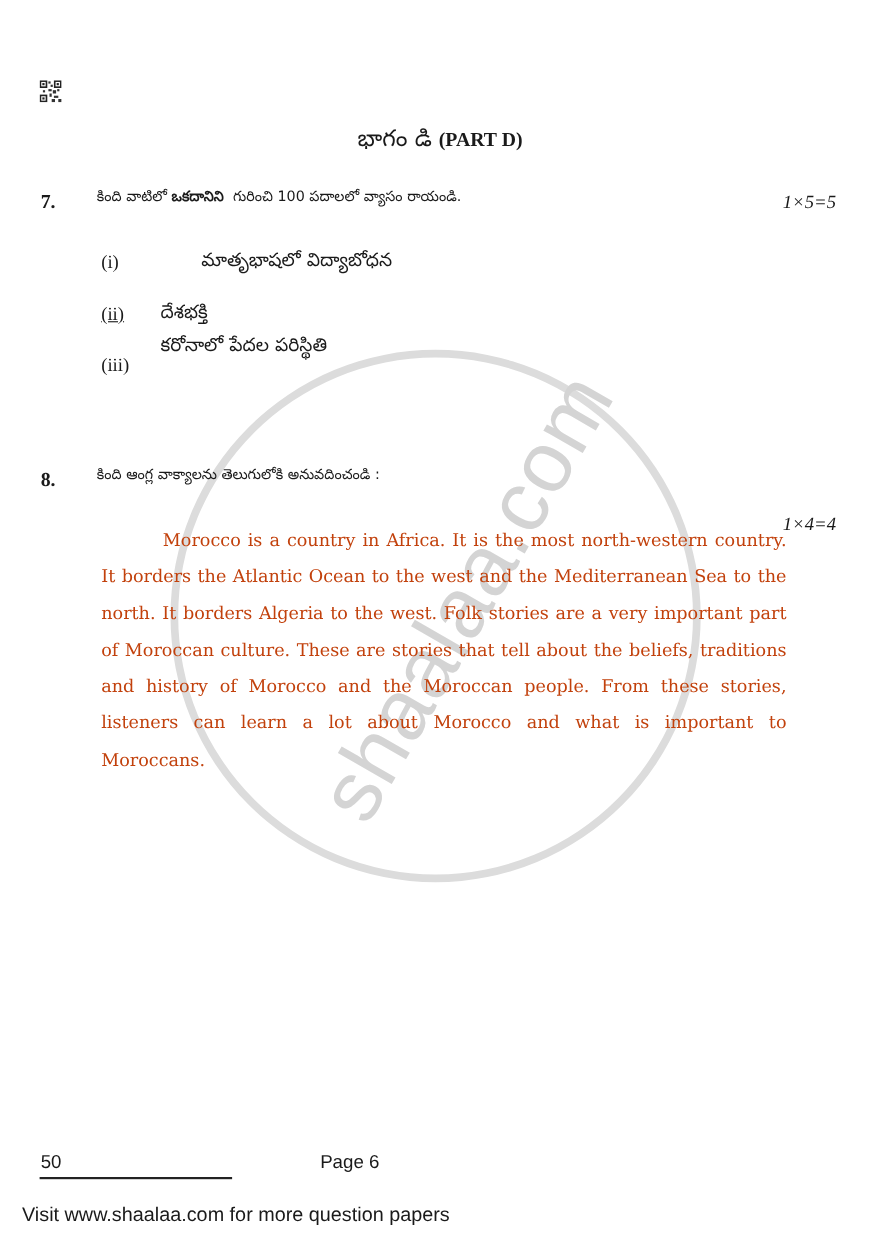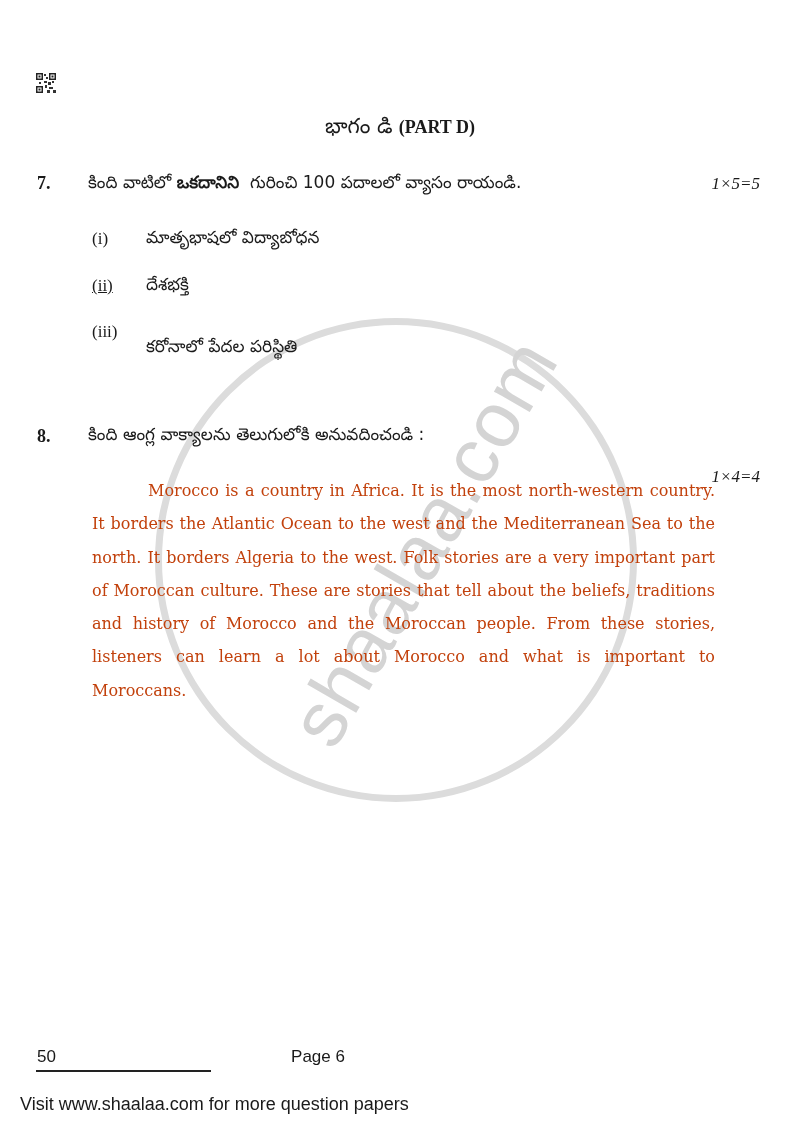--- a/index.html
+++ b/index.html
@@ -30,21 +30,21 @@
     font-size: 18px; font-weight: bold;
   }
   .part-title .te { font-family: "DejaVu Sans", sans-serif; font-weight: normal; font-size: 21px; }
   .part-title .en { font-family: "Liberation Serif", serif; font-weight: bold; font-size: 18px; }
   .q-num {
     position: absolute; left: 37px; font-family: "Liberation Serif", serif;
     font-weight: bold; font-size: 18px;
   }
   .q-text {
     position: absolute; left: 88px; font-family: "DejaVu Sans", sans-serif;
-    font-size: 17px; white-space: nowrap;
+    font-size: 13px; white-space: nowrap;
   }
   .q-text b { font-weight: bold; }
   .q-marks {
     position: absolute; right: 40px; font-family: "Liberation Serif", serif;
     font-style: italic; font-size: 17px;
   }
   .sub-label {
     position: absolute; left: 92px; font-family: "Liberation Serif", serif; font-size: 17px;
   }
   .sub-text {
@@ -104,27 +104,27 @@
   <div class="part-title">
     <span class="te">భాగం డి</span>
     <span class="en">(PART D)</span>
   </div>
 
   <div class="q-num" style="top:173px;">7.</div>
   <div class="q-text" style="top:172px;"><span>కింది వాటిలో </span><b>ఒకదానిని</b><span style="white-space:pre">  గురించి 100 పదాలలో వ్యాసం రాయండి.</span></div>
   <div class="q-marks" style="top:174px;">1×5=5</div>
 
   <div class="sub-label" style="top:229px;">(i)</div>
-  <div class="sub-text" style="top:227px;">మాతృభాషలో విద్యాబోధన</div>
+  <div class="sub-text" style="top:227px;margin-left:37px;">మాతృభాషలో విద్యాబోధన</div>
 
   <div class="sub-label" style="top:276px;text-decoration:underline;">(ii)</div>
   <div class="sub-text" style="top:274px;">దేశభక్తి</div>
 
   <div class="sub-label" style="top:322px;">(iii)</div>
-  <div class="sub-text" style="top:336px;">కరోనాలో పేదల పరిస్థితి</div>
+  <div class="sub-text" style="top:304px;">కరోనాలో పేదల పరిస్థితి</div>
 
   <div class="q-num" style="top:426px;">8.</div>
   <div class="q-text" style="top:424px;">కింది ఆంగ్ల వాక్యాలను తెలుగులోకి అనువదించండి :</div>
   <div class="q-marks" style="top:427px;margin-top:40px;">1×4=4</div>
 
   <div class="para">Morocco is a country in Africa. It is the most north-western country. It borders the Atlantic Ocean to the west and the Mediterranean Sea to the north. It borders Algeria to the west. Folk stories are a very important part of Moroccan culture. These are stories that tell about the beliefs, traditions and history of Morocco and the Moroccan people. From these stories, listeners can learn a lot about Morocco and what is important to Moroccans.</div>
 
   <div class="footer-num">50</div>
   <div class="footer-line"></div>
   <div class="footer-page">Page 6</div>

